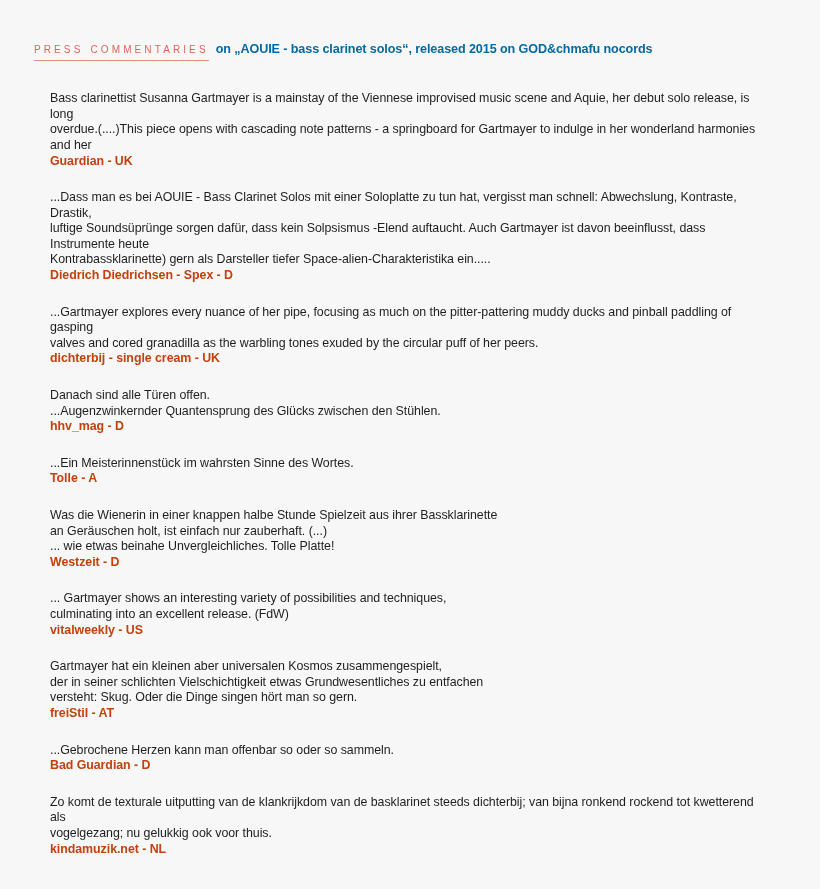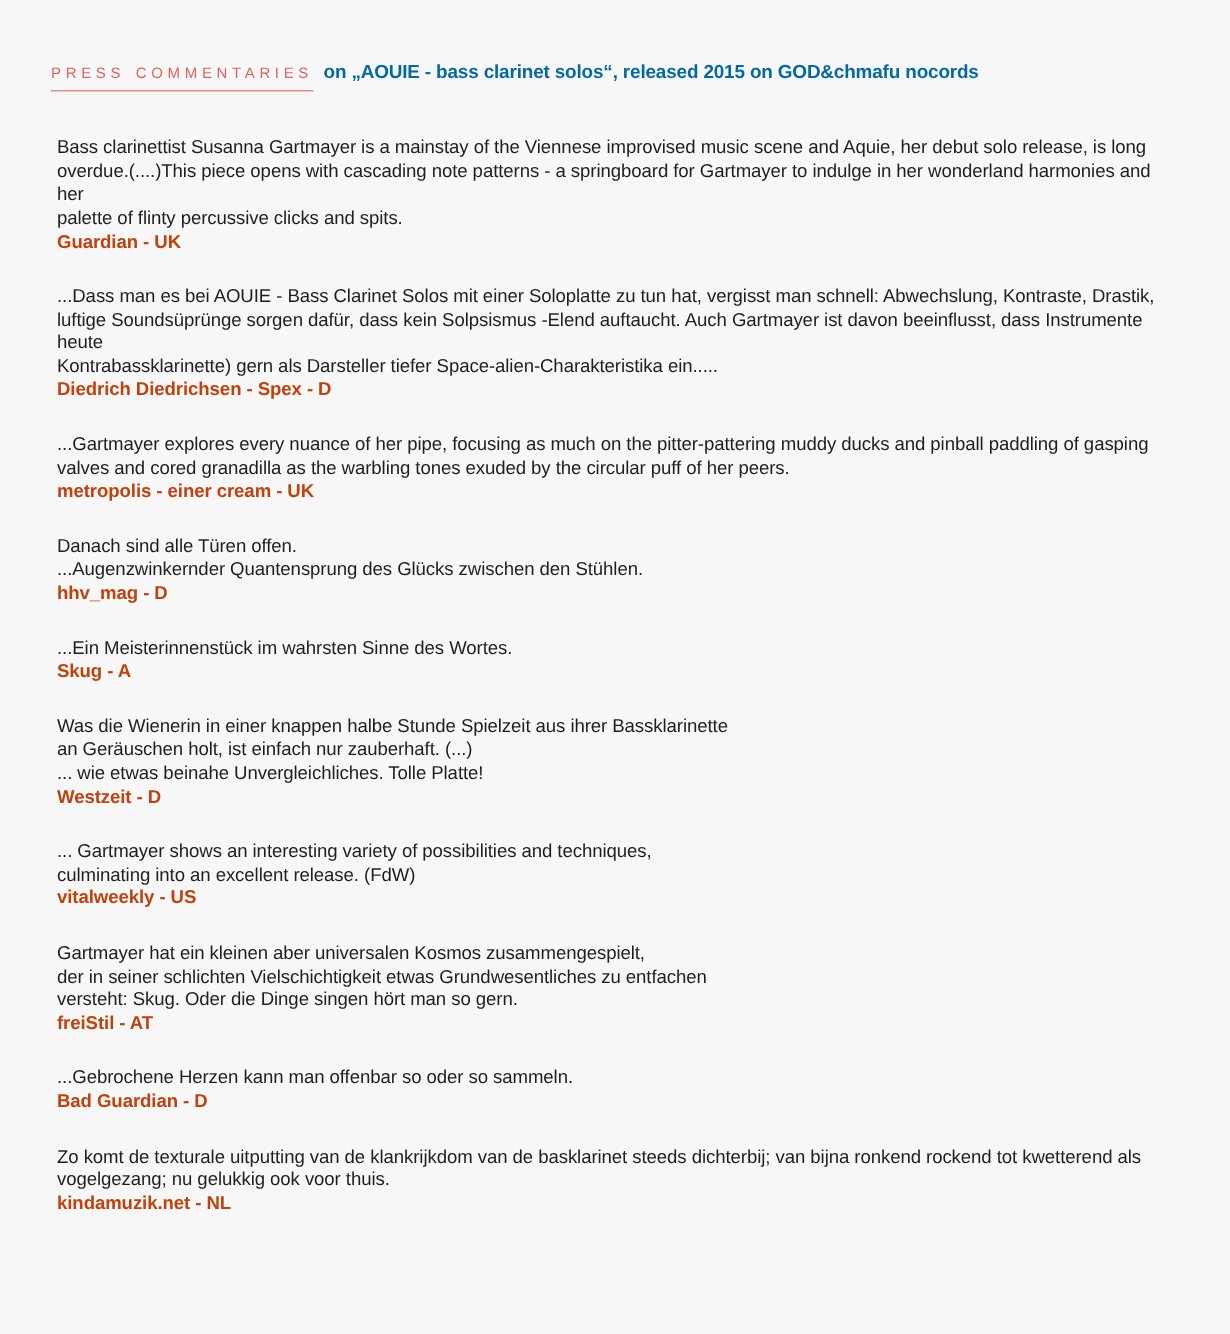--- a/index.html
+++ b/index.html
@@ -44,21 +44,21 @@
   .header-subtitle {
     display: inline;
     font-size: 12.6px;
     font-weight: bold;
     color: #0369a1;
     margin-left: 7px;
     letter-spacing: -0.1px;
   }
   
   .commentaries {
-    margin: 4px;
+    margin: 16px;
     padding: 0;
   }
   .commentary {
     margin: 0 0 21px 0;
   }
   .commentary .quote-line {
     font-size: 12.4px;
     line-height: 15.6px;
     color: #1e1e1e;
     letter-spacing: -0.05px;
@@ -81,42 +81,41 @@
 <div class="page">
 
   <div class="header">
     <span class="header-title" style="color: rgb(224, 100, 92); border-bottom-color: rgb(229, 142, 136);">Press Commentaries</span><span class="header-subtitle">on „AOUIE - bass clarinet solos“, released 2015 on GOD&amp;chmafu nocords</span>
   </div>
 
   <div class="commentaries">
       <div class="commentary wide">
         <div class="quote-line">Bass clarinettist Susanna Gartmayer is a mainstay of the Viennese improvised music scene and Aquie, her debut solo release, is long</div>
         <div class="quote-line">overdue.(....)This piece opens with cascading note patterns - a springboard for Gartmayer to indulge in her wonderland harmonies and her</div>
-        <div class="quote-line">palette of flinty percussive clicks and spits.</div>
         <div class="source">Guardian - UK</div>
       </div>
       <div class="commentary">
         <div class="quote-line">...Dass man es bei AOUIE - Bass Clarinet Solos mit einer Soloplatte zu tun hat, vergisst man schnell: Abwechslung, Kontraste, Drastik,</div>
         <div class="quote-line">luftige Soundsüprünge sorgen dafür, dass kein Solpsismus -Elend auftaucht. Auch Gartmayer ist davon beeinflusst, dass Instrumente heute</div>
         <div class="quote-line">Kontrabassklarinette) gern als Darsteller tiefer Space-alien-Charakteristika ein.....</div>
         <div class="source">Diedrich Diedrichsen - Spex - D</div>
       </div>
       <div class="commentary">
         <div class="quote-line">...Gartmayer explores every nuance of her pipe, focusing as much on the pitter-pattering muddy ducks and pinball paddling of gasping</div>
         <div class="quote-line">valves and cored granadilla as the warbling tones exuded by the circular puff of her peers.</div>
-        <div class="source">metropolis - einer cream - UK</div>
+        <div class="source">dichterbij - single cream - UK</div>
       </div>
       <div class="commentary">
         <div class="quote-line">Danach sind alle Türen offen.</div>
         <div class="quote-line">...Augenzwinkernder Quantensprung des Glücks zwischen den Stühlen.</div>
         <div class="source">hhv_mag - D</div>
       </div>
       <div class="commentary">
         <div class="quote-line">...Ein Meisterinnenstück im wahrsten Sinne des Wortes.</div>
-        <div class="source">Skug - A</div>
+        <div class="source">Tolle - A</div>
       </div>
       <div class="commentary">
         <div class="quote-line">Was die Wienerin in einer knappen halbe Stunde Spielzeit aus ihrer Bassklarinette</div>
         <div class="quote-line">an Geräuschen holt, ist einfach nur zauberhaft. (...)</div>
         <div class="quote-line">... wie etwas beinahe Unvergleichliches. Tolle Platte!</div>
         <div class="source">Westzeit - D</div>
       </div>
       <div class="commentary">
         <div class="quote-line">... Gartmayer shows an interesting variety of possibilities and techniques,</div>
         <div class="quote-line">culminating into an excellent release. (FdW)</div>

